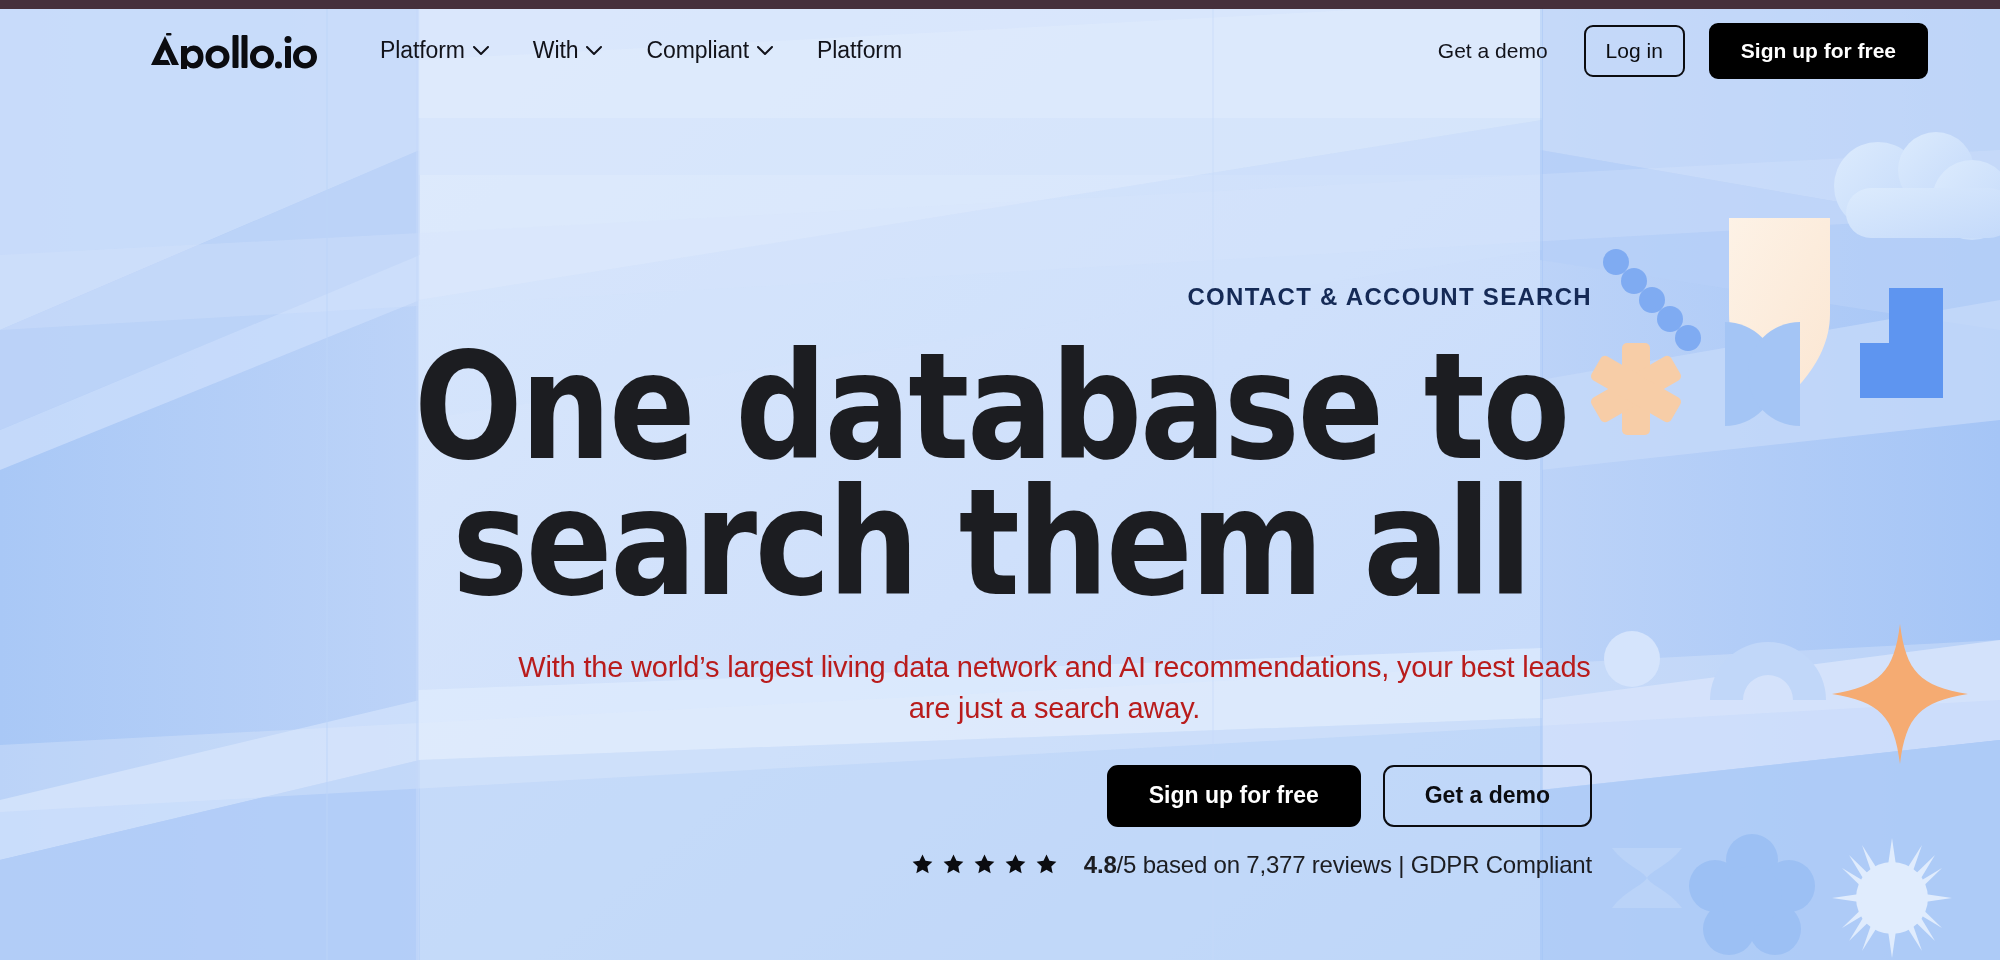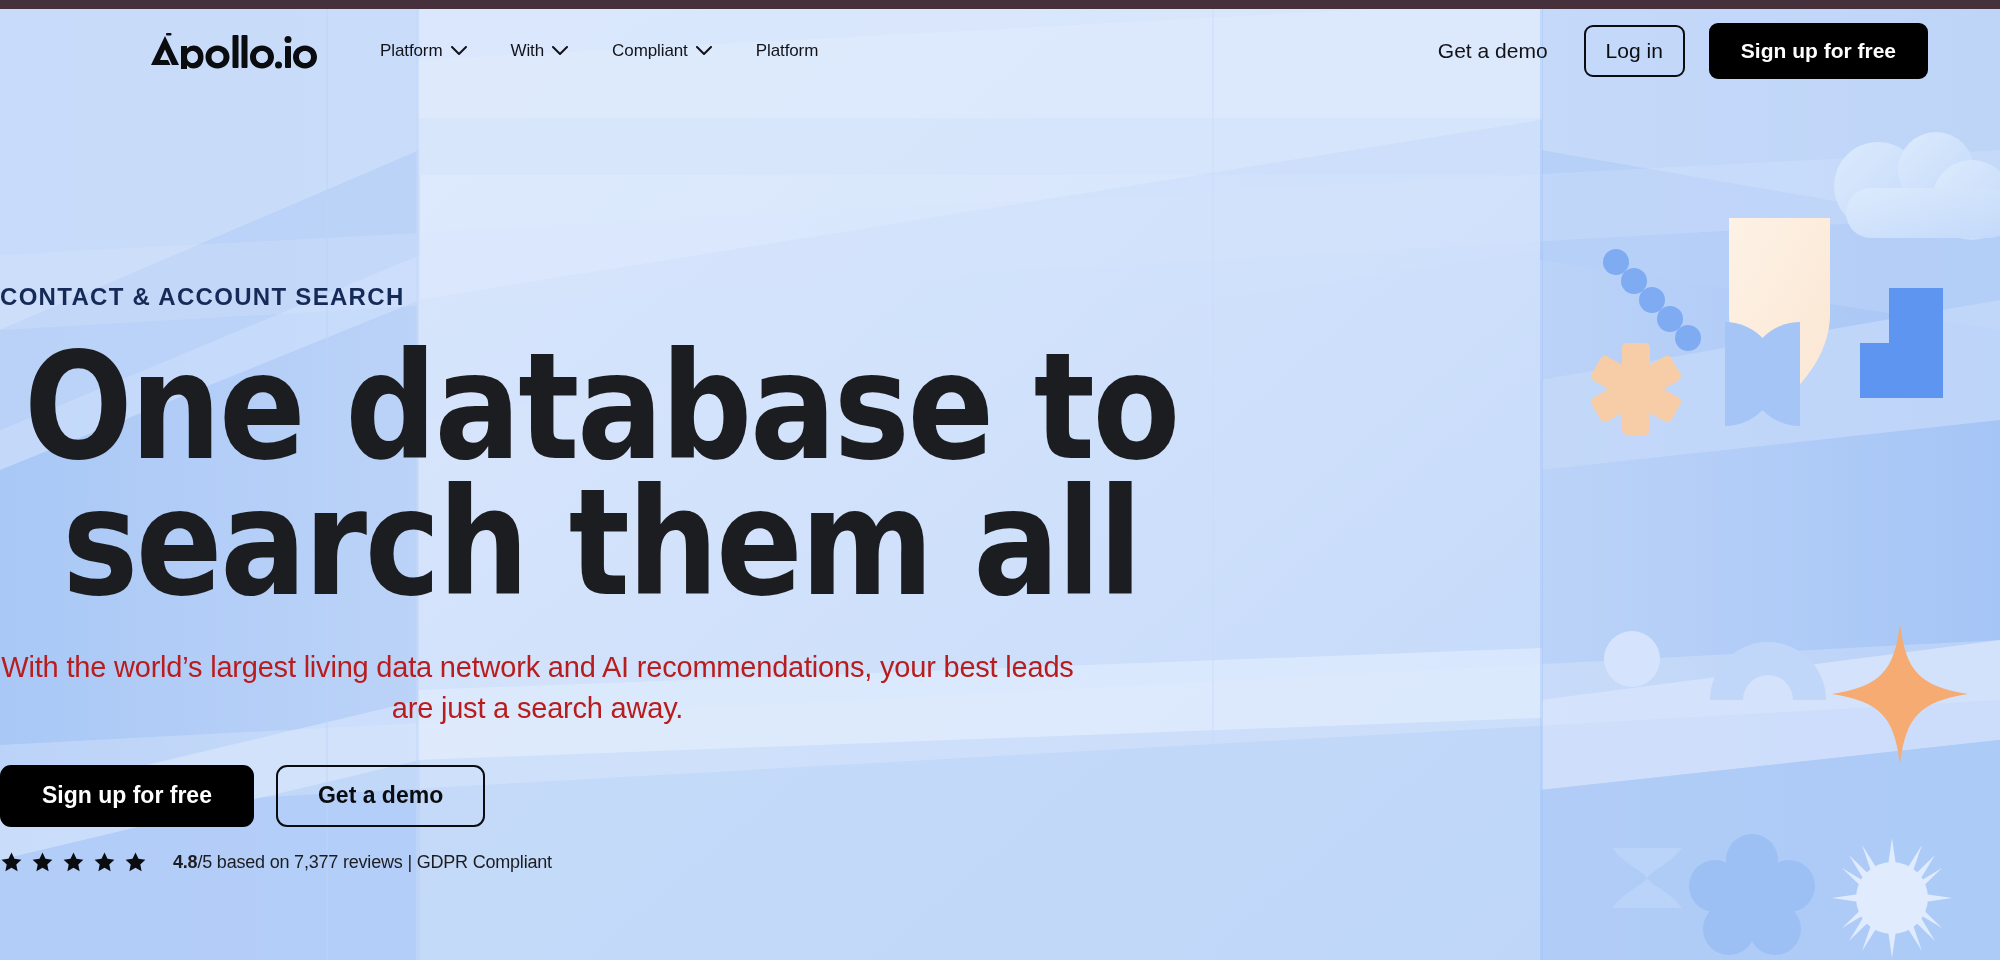--- a/index.html
+++ b/index.html
@@ -46,21 +46,21 @@
     display:flex; align-items:center;
     height:40px; margin-right:40px;
     cursor:pointer;
   }
   .logo svg { display:block; }
 
   .nav-links { display:flex; align-items:center; gap:0; }
   .nav-item {
     display:flex; align-items:center; gap:8px;
     padding:10px 22px;
-    font-size:17px; font-weight:400; color:#12131a;
+    font-size:23px; font-weight:400; color:#12131a;
     letter-spacing:-0.1px;
     cursor:pointer; white-space:nowrap;
   }
   .chev { display:block; }
 
   .nav-right {
     margin-left:auto;
     display:flex; align-items:center; gap:24px;
   }
   .nav-demo {
@@ -83,21 +83,21 @@
     height:56px; padding:0 30px;
     border-radius:9px; border:2px solid #000;
     background:#000; color:#fff;
     font-size:21px; font-weight:700;
   }
 
   
   .hero {
     position:absolute; top:92px; left:0;
     width:1592px; height:868px;
-    display:flex; flex-direction:column; align-items:flex-start;
+    display:flex; flex-direction:column; align-items:flex-end;
     z-index:30;
     text-align:center;
   }
   .eyebrow {
     margin-top:191px;
     font-size:24px; font-weight:700;
     letter-spacing:1.3px;
     color:#152a56;
     text-transform:uppercase;
   }
@@ -131,21 +131,21 @@
   }
   .btn-outline-lg {
     height:62px; padding:0 40px;
     background:transparent; color:#0b0c10;
     border:2px solid #0b0c10; border-radius:11px;
     font-size:23px; font-weight:700;
   }
   .rating-row {
     margin-top:24px;
     display:flex; align-items:center; gap:26px;
-    font-size:18px; color:#1c1d21;
+    font-size:24px; color:#1c1d21;
   }
   .stars { display:flex; align-items:center; gap:8px; }
   .rating-text { letter-spacing:-0.2px; }
   .rating-text b { font-weight:700; }
 </style>
 </head>
 <body>
 
 <div id="page">
 

